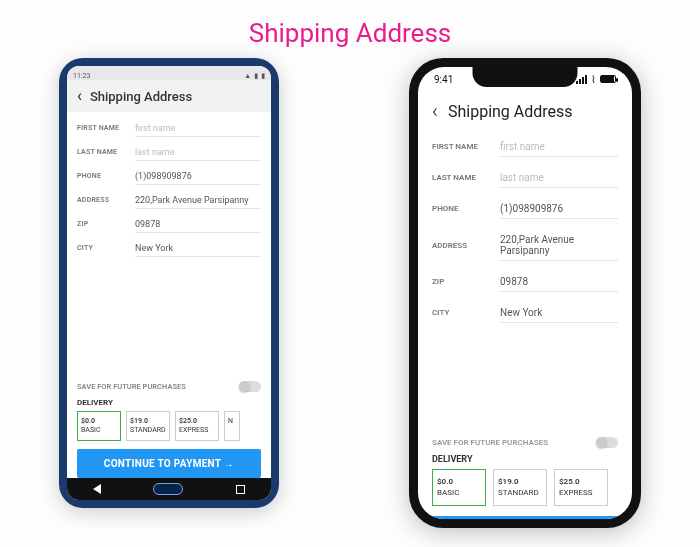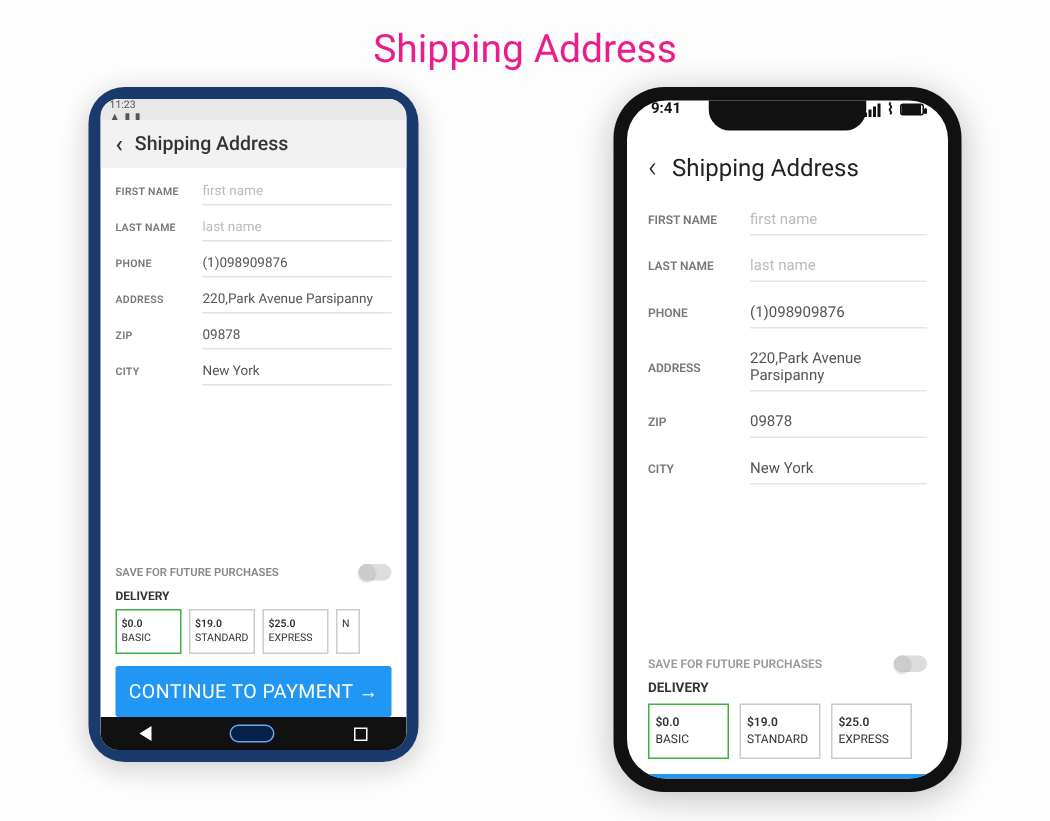--- a/index.html
+++ b/index.html
@@ -42,25 +42,24 @@
     border-radius: 12px;
     overflow: hidden;
     display: flex;
     flex-direction: column;
   }
   .android-statusbar {
     background: #e8e8e8;
     height: 14px;
     display: flex;
     justify-content: space-between;
-    align-items: flex-start;
+    align-items: flex-end;
     padding: 0 6px;
     font-size: 7px;
     color: #555;
-    flex-direction: column;
   }
   .android-statusbar .right { display:flex; gap:3px; }
   .app-header {
     background: #f2f2f2;
     display: flex;
     align-items: center;
     gap: 8px;
     padding: 8px 10px;
     font-size: 13px;
     font-weight: 500;
@@ -139,22 +138,22 @@
   }
   .delivery-option.selected { border-color:#3cb043; }
   .delivery-option .price { font-weight:600; display:block; }
   .delivery-option .name { display:block; }
   .continue-btn {
     background:#2196f3;
     color:#fff;
     margin:8px 10px 0;
     text-align:center;
     padding:9px 0;
-    font-size:13px;
-    font-weight:400;
+    font-size:10px;
+    font-weight:700;
     letter-spacing:0.3px;
     border-radius:2px;
   }
   .android-navbar {
     background:#111;
     height:22px;
     display:flex;
     justify-content:space-around;
     align-items:center;
     color:#fff;
@@ -201,24 +200,24 @@
     width:100%;height:100%;
     border-radius:26px;
     overflow:hidden;
     display:flex;
     flex-direction:column;
   }
   .ios-statusbar {
     height:26px;
     display:flex;
     justify-content:space-between;
-    align-items:flex-start;
+    align-items:center;
     padding:0 16px 2px;
     font-size:10px;
-    font-weight:700;
+    font-weight:400;
     color:#111;
   }
   .ios-statusbar .right{ display:flex; gap:4px; align-items:center;}
   .ios-header {
     display:flex;
     align-items:center;
     gap:10px;
     padding:8px 14px 10px;
     font-size:16px;
     color:#222;

